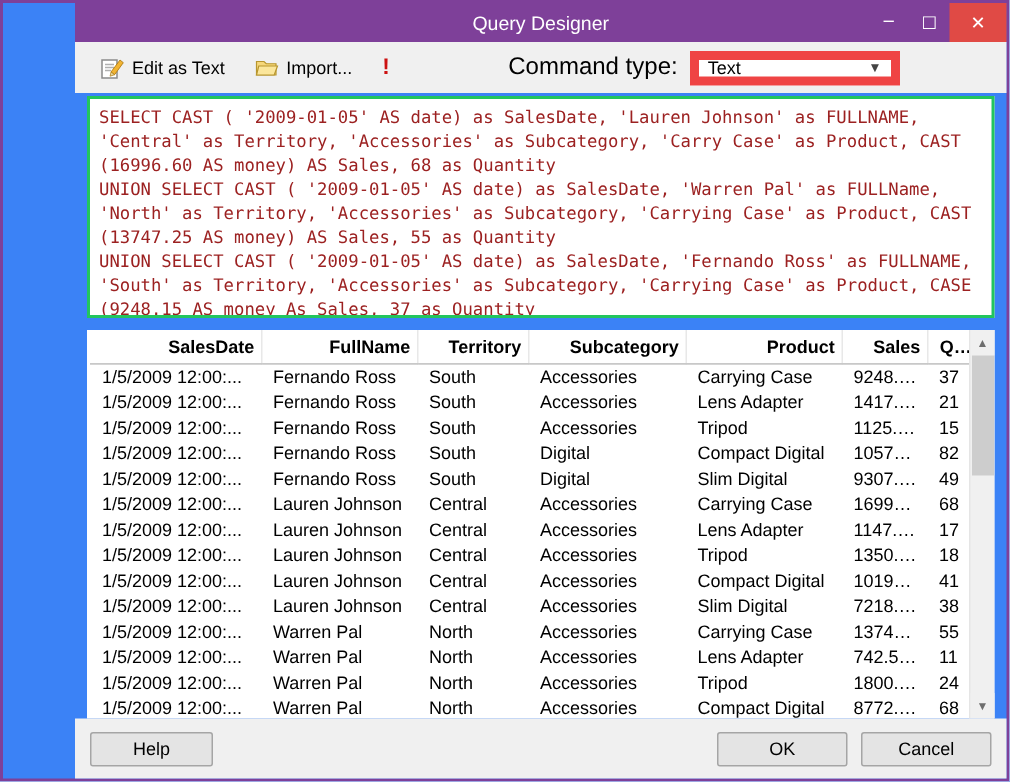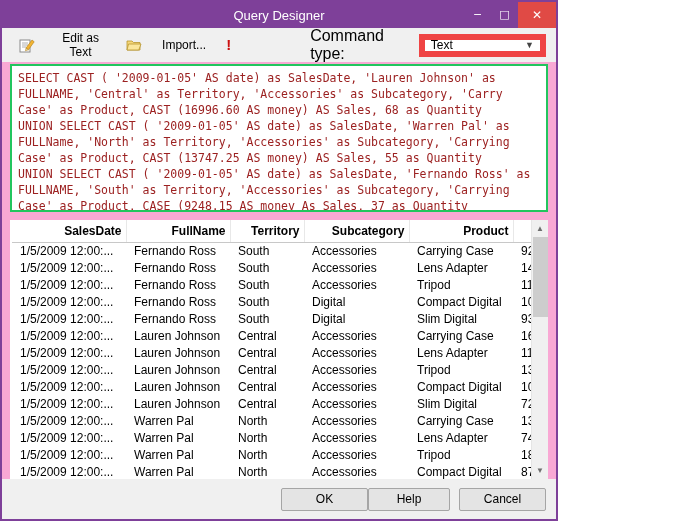--- a/index.html
+++ b/index.html
@@ -1,23 +1,24 @@
 <!DOCTYPE html>
 <html><head>
 <meta charset="utf-8">
 <style>
   * { box-sizing: border-box; margin: 0; padding: 0; }
   html,body { background:#FFFFFF; font-family:"Liberation Sans", sans-serif; }
 
   .window {
-    width: 558px; height: 521px;
+    width: 673px; height: 521px;
     border: 2px solid #7E4099;
     display: flex; flex-direction: column;
-    background: #f9a8d4;
+    background: #3b82f6;
     position: relative;
+    padding-left: 48px;
   }
 
   
   .titlebar {
     height: 26px; background:#7E4099; color:#FFFFFF;
     position: relative; flex: 0 0 auto;
     display:flex; align-items:center; justify-content:center;
   }
   .titlebar .title { font-size:13px; }
   .win-controls { position:absolute; right:0; top:0; height:26px; display:flex; }
@@ -27,21 +28,21 @@
     font-family:"DejaVu Sans", sans-serif;
   }
   .win-btn.close { width:38px; background:#E04A45; font-size:12px; }
 
   
   .toolbar {
     height: 34px; flex:0 0 auto; display:flex; align-items:center;
     padding: 0 10px; background:#F0F0F0; font-size:12px;
   }
   .tool-btn {
-    display:flex; align-items:center; gap:20px; border:1px solid transparent;
+    display:flex; align-items:center; gap:5px; border:1px solid transparent;
     background:transparent; padding:3px 6px; font-size:12px; cursor:pointer;
     font-family:"Liberation Sans", sans-serif; color:#000;
   }
   .tool-btn + .tool-btn { margin-left:6px; }
   .icon16 { width:16px; height:16px; display:inline-block; flex:0 0 auto; }
   .bang { color:#CC1111; font-weight:bold; font-size:15px; line-height:16px; }
   .cmdtype-label { margin-left:72px; font-size:16px; }
   .dropdown {
     margin-left:8px; width:140px; height:23px; background:#FFFFFF;
     border:6px solid #ef4444; display:flex; align-items:center;
@@ -203,21 +204,21 @@
               <td>1417.5000</td>
               <td>21</td>
             </tr>
             <tr>
               <td>1/5/2009 12:00:...</td>
               <td>Fernando Ross</td>
               <td>South</td>
               <td>Accessories</td>
               <td>Tripod</td>
               <td>1125.0000</td>
-              <td>12</td>
+              <td>15</td>
             </tr>
             <tr>
               <td>1/5/2009 12:00:...</td>
               <td>Fernando Ross</td>
               <td>South</td>
               <td>Digital</td>
               <td>Compact Digital</td>
               <td>10578.0000</td>
               <td>82</td>
             </tr>
@@ -317,18 +318,18 @@
     <div class="vscroll">
       <button class="arrow">▲</button>
       <div class="track">
         <div class="thumb"></div>
       </div>
       <button class="arrow">▼</button>
     </div>
   </div>
 
   <div class="footer">
+    <button class="btn help">Help</button>
     <button class="btn ok">OK</button>
-    <button class="btn help">Help</button>
     <button class="btn cancel">Cancel</button>
   </div>
 
 </div>
 
 </body></html>

